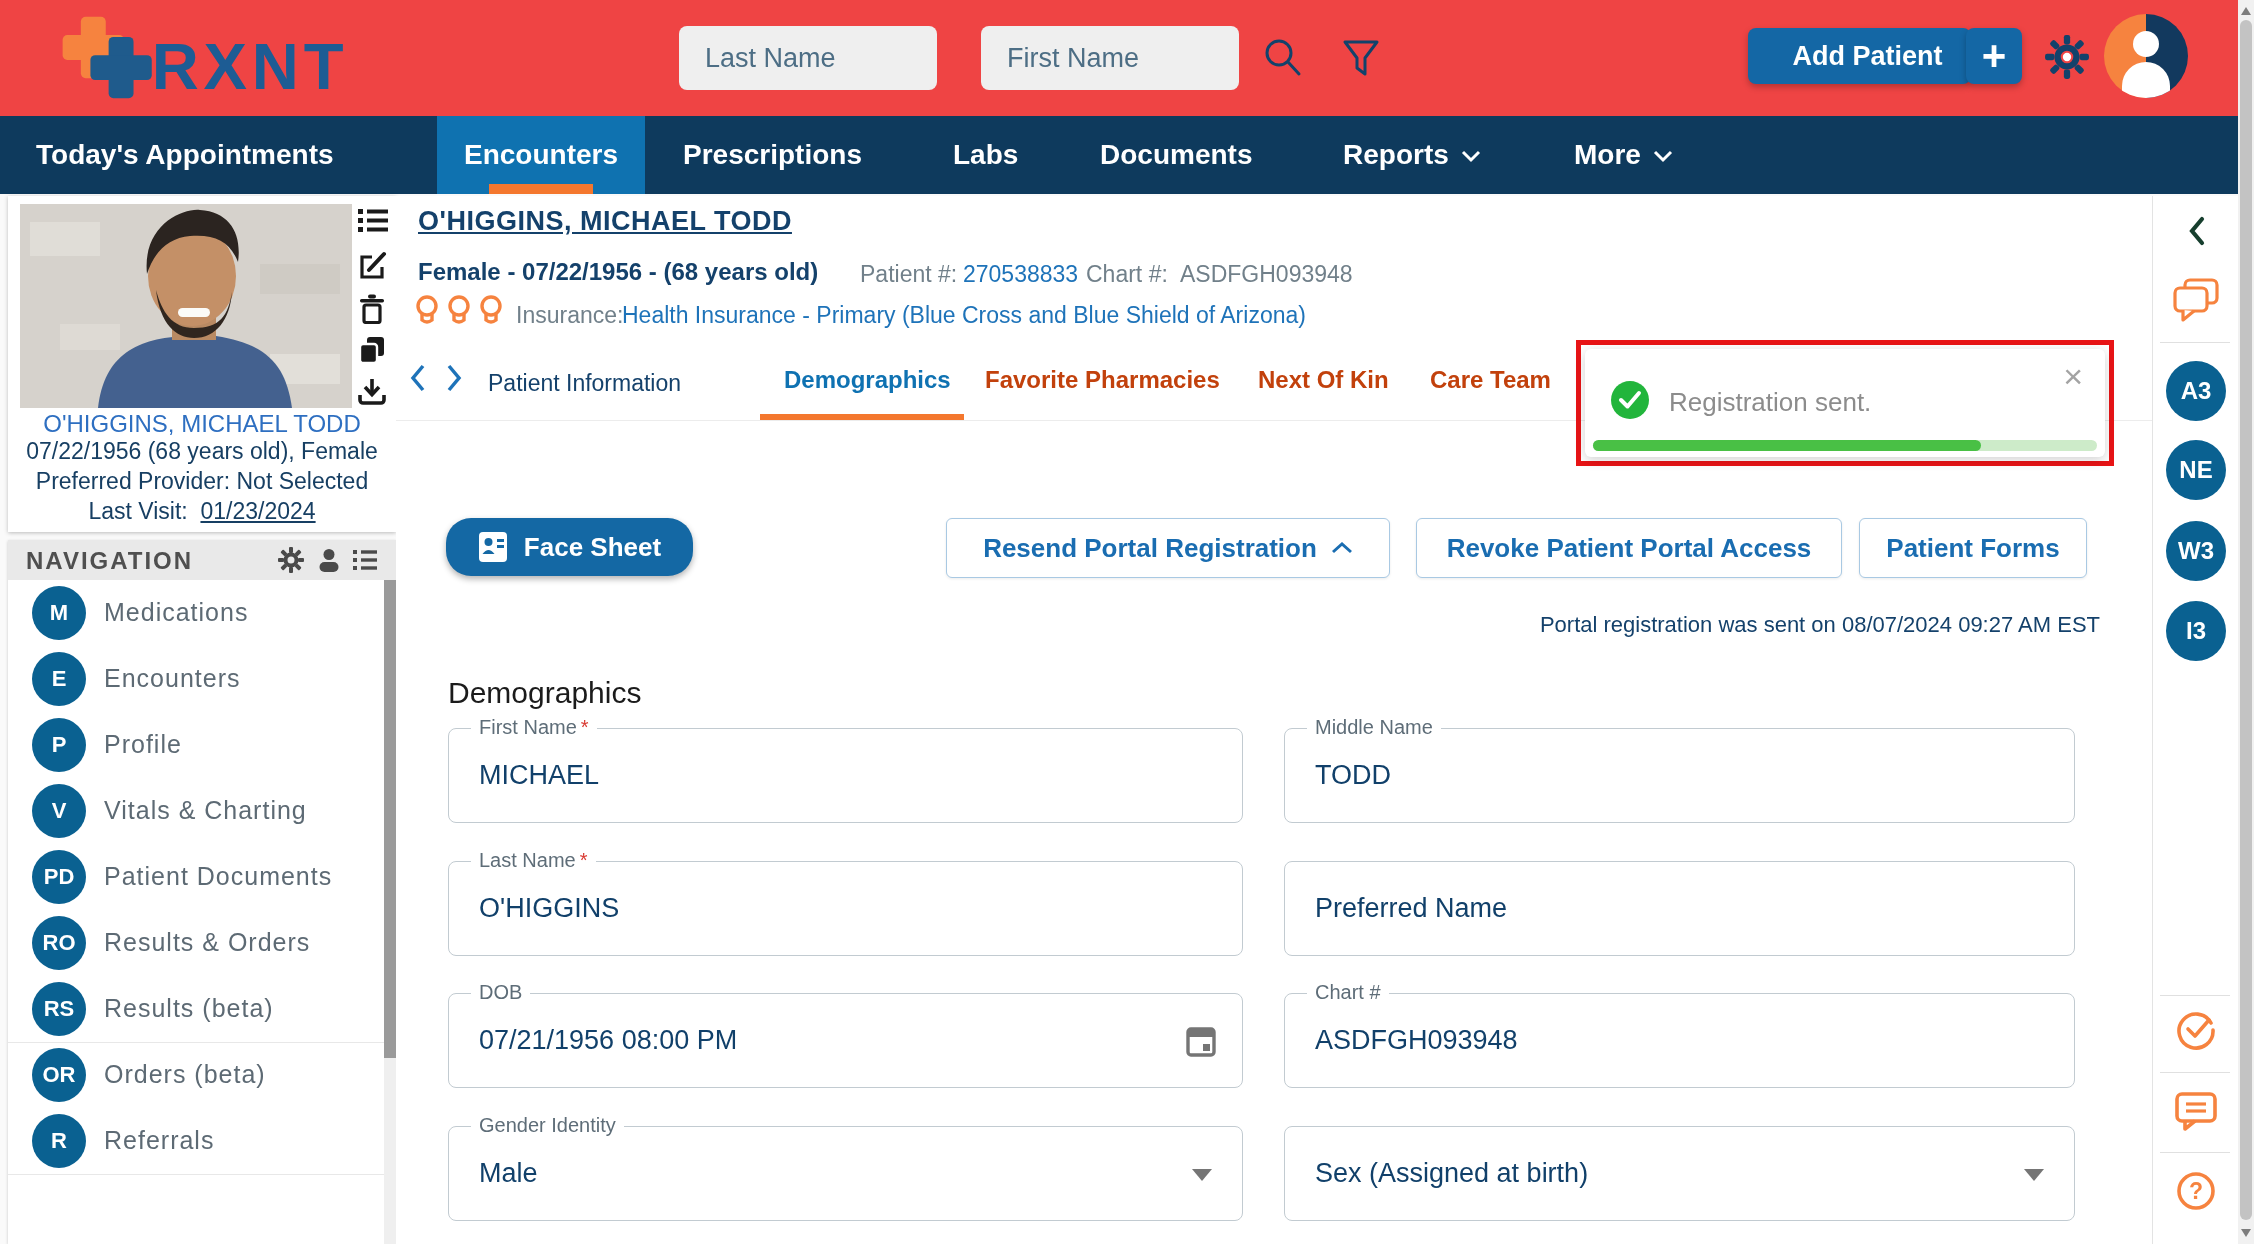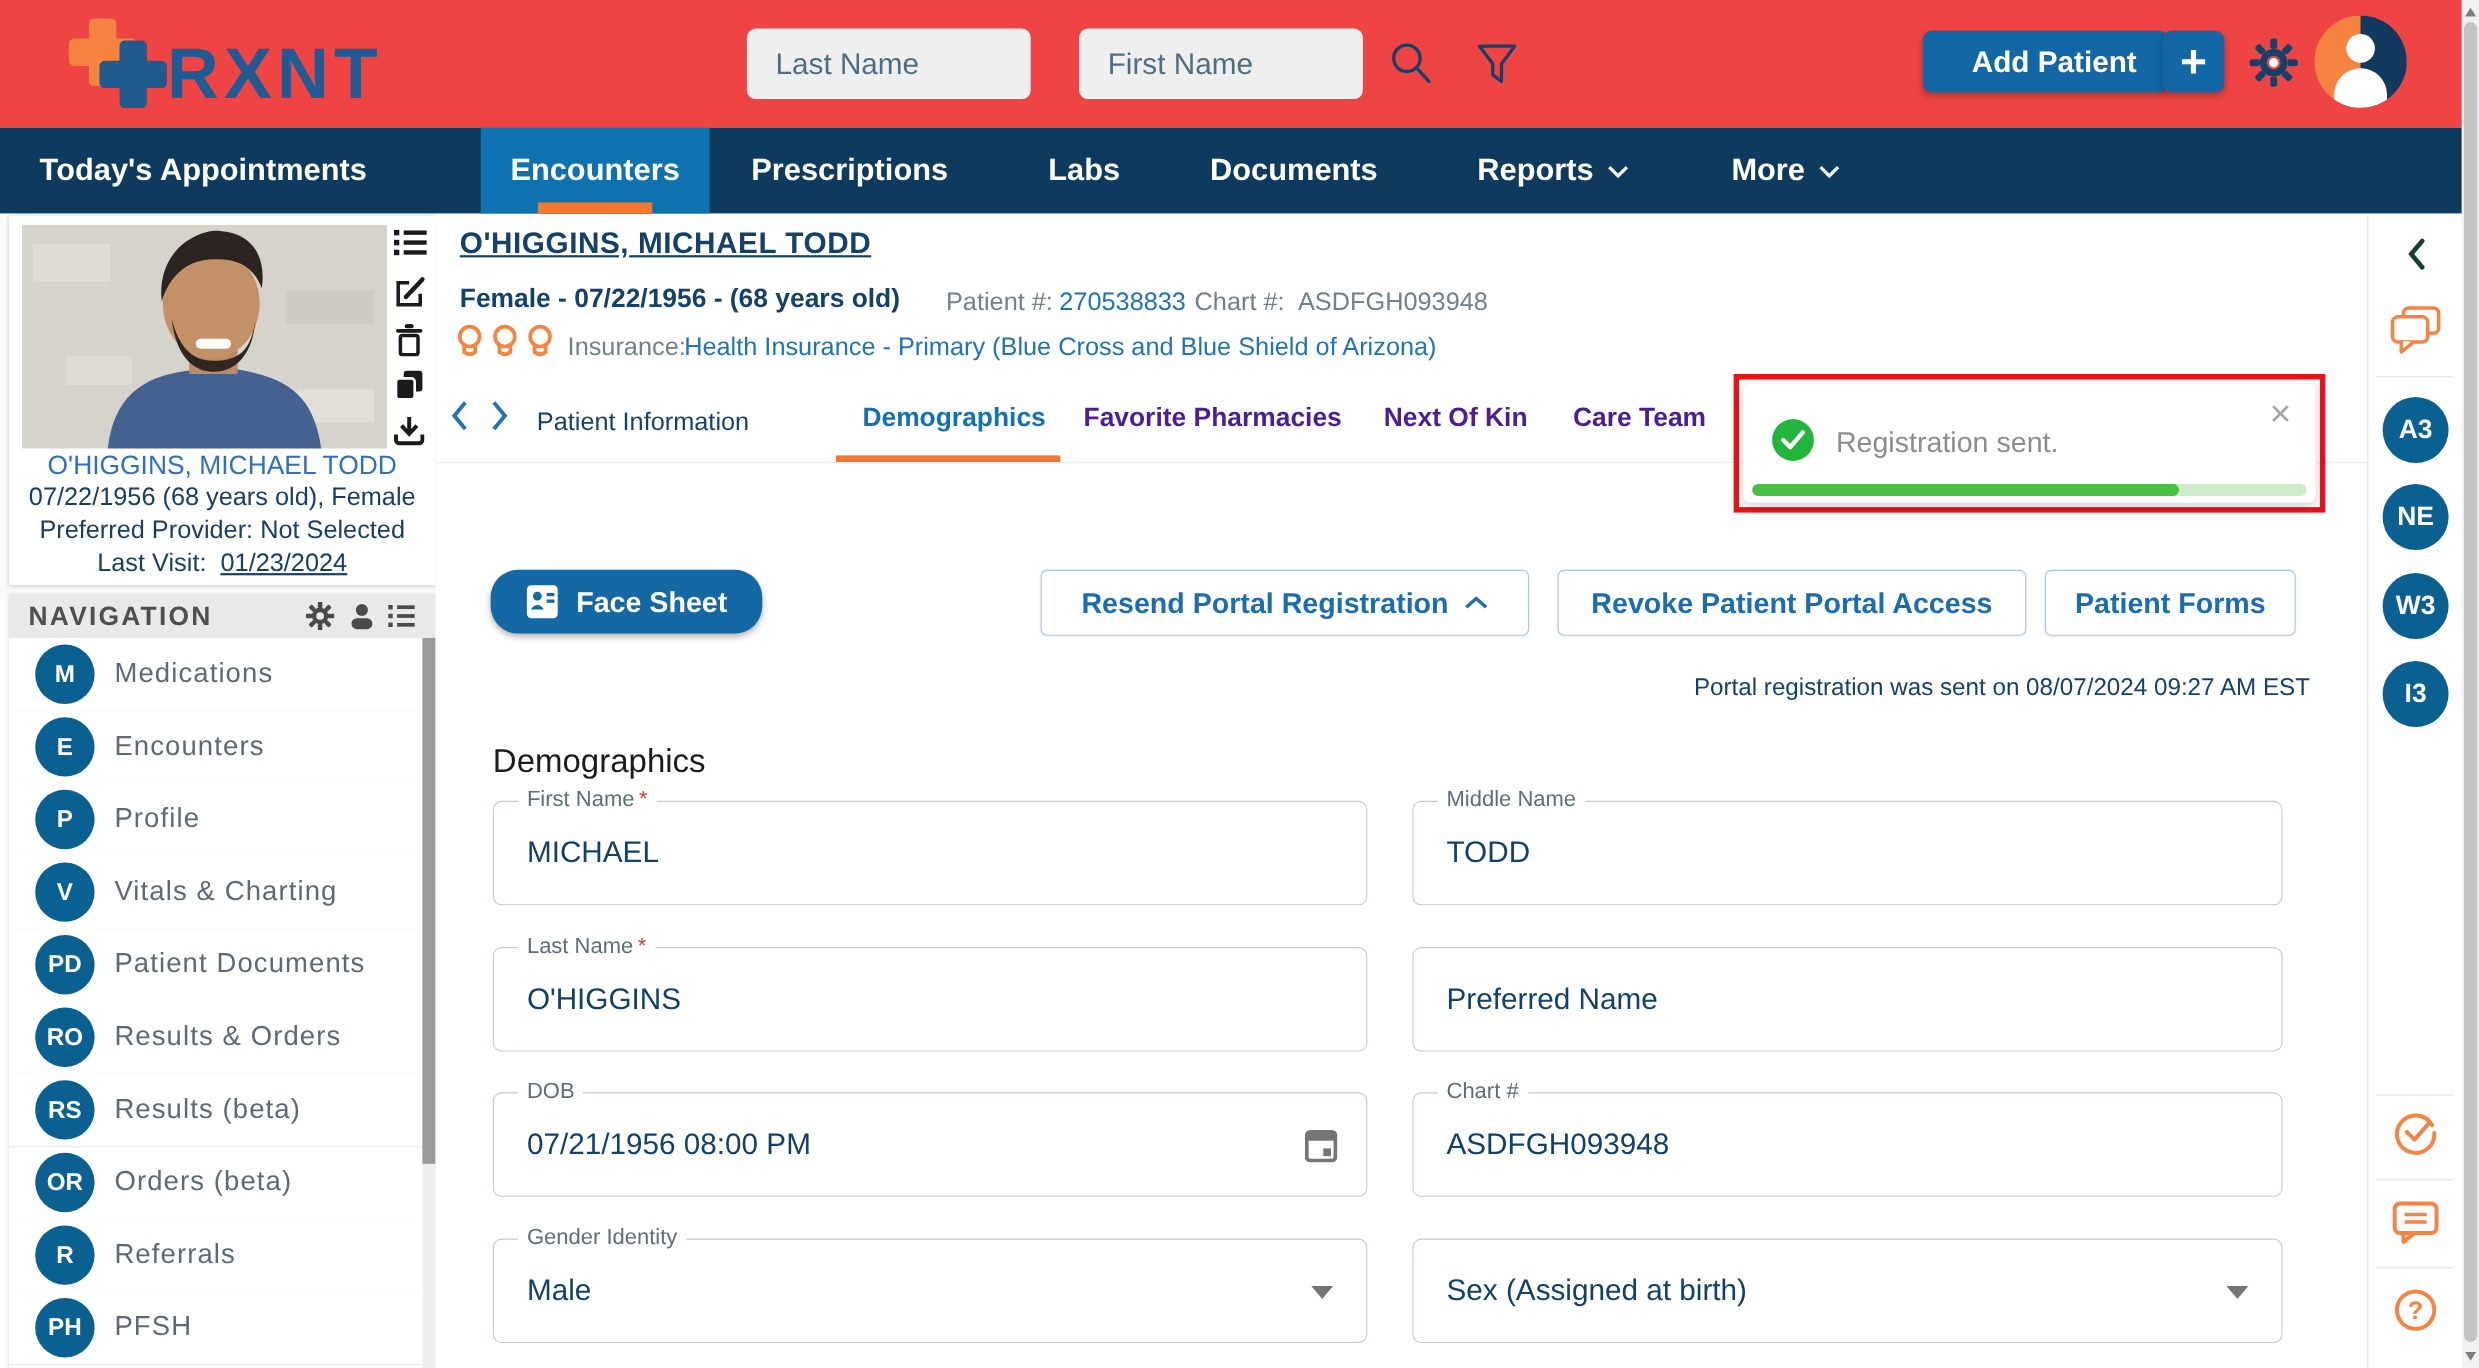--- a/index.html
+++ b/index.html
@@ -61,21 +61,21 @@
   .ph-name{position:absolute;left:418px;top:206px;font-size:27px;font-weight:700;color:#14416b;
     text-decoration:underline;letter-spacing:.5px;cursor:pointer;}
   .ph-demo{position:absolute;left:418px;top:258px;font-size:24px;font-weight:600;color:#14416b;}
   .ph-gray{position:absolute;top:261px;font-size:23px;color:#71808a;}
   .ph-link{position:absolute;top:261px;font-size:23px;color:#1e73b9;cursor:pointer;}
   .ins-gray{position:absolute;left:516px;top:302px;font-size:23px;color:#71808a;}
   .ins-link{position:absolute;left:622px;top:302px;font-size:23px;color:#1e73b9;cursor:pointer;}
 
   
   .subtab-label{position:absolute;left:488px;top:370px;font-size:23px;color:#14416b;}
-  .subtab{position:absolute;top:366px;font-size:24px;font-weight:700;color:#4c1d95;cursor:pointer;}
+  .subtab{position:absolute;top:366px;font-size:24px;font-weight:700;color:#c2410c;cursor:pointer;}
   .subtab.active{color:#0f72b2;}
   .subtab-underline{position:absolute;left:760px;top:414px;width:204px;height:7px;background:#f4772e;}
   .subtab-sep{position:absolute;left:396px;top:420px;width:1756px;height:1px;background:#ececec;}
 
   
   .toast-annot{position:absolute;left:1576px;top:340px;width:528px;height:116px;border:5px solid #e81416;z-index:30;}
   .toast{position:absolute;left:4px;top:4px;width:520px;height:108px;background:#fff;border-radius:6px;
     box-shadow:0 3px 12px rgba(0,0,0,.18);}
   .toast-check{position:absolute;left:26px;top:32px;width:38px;height:38px;border-radius:50%;background:#22b53c;}
   .toast-msg{position:absolute;left:84px;top:38px;font-size:26px;color:#8c8c8c;}
@@ -334,24 +334,20 @@
       <div class="nav-badge">OR</div>
       <div class="nav-label">Orders (beta)</div>
       </div>
     <div class="nav-item" style="top:436px;">
       <div class="nav-badge">RS</div>
       <div class="nav-label">Results (beta)</div>
       </div>
     <div class="nav-item" style="top:568px;">
       <div class="nav-badge">R</div>
       <div class="nav-label">Referrals</div>
-      </div>
-    <div class="nav-item" style="top:634px;">
-      <div class="nav-badge">PH</div>
-      <div class="nav-label">PFSH</div>
       </div>
   </div>
   <div class="panel-sb-track"></div>
   <div class="panel-sb-thumb"></div>
 
   <div class="main-bg"></div>
 
   <div class="ph-name">O'HIGGINS, MICHAEL TODD</div>
   <div class="ph-demo">Female - 07/22/1956 - (68 years old)</div>
   <div class="ph-gray" style="left:860px;">Patient #:</div>

